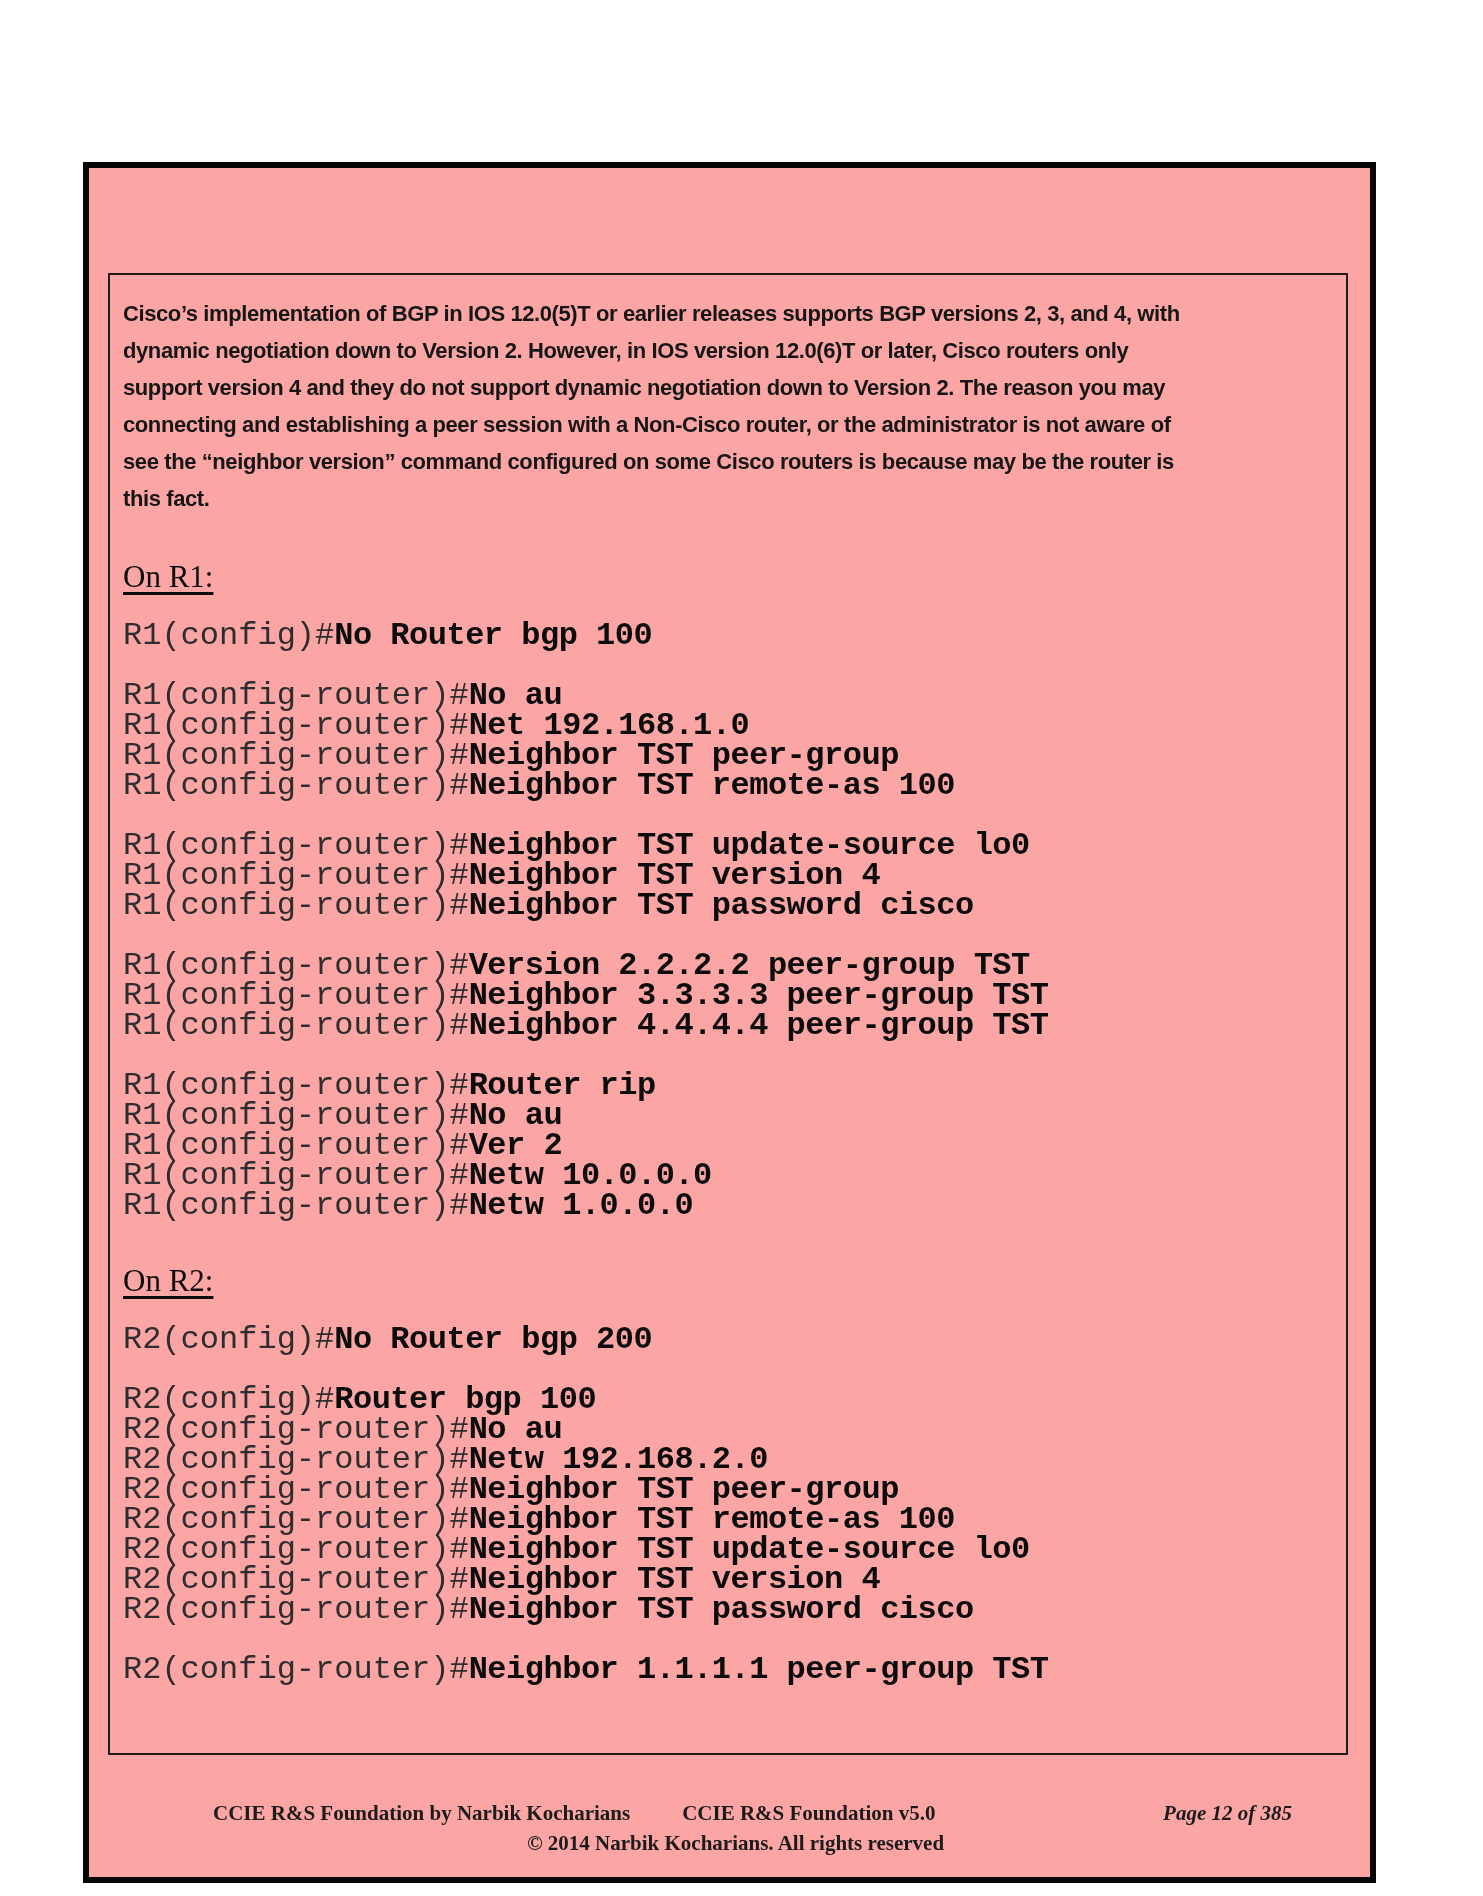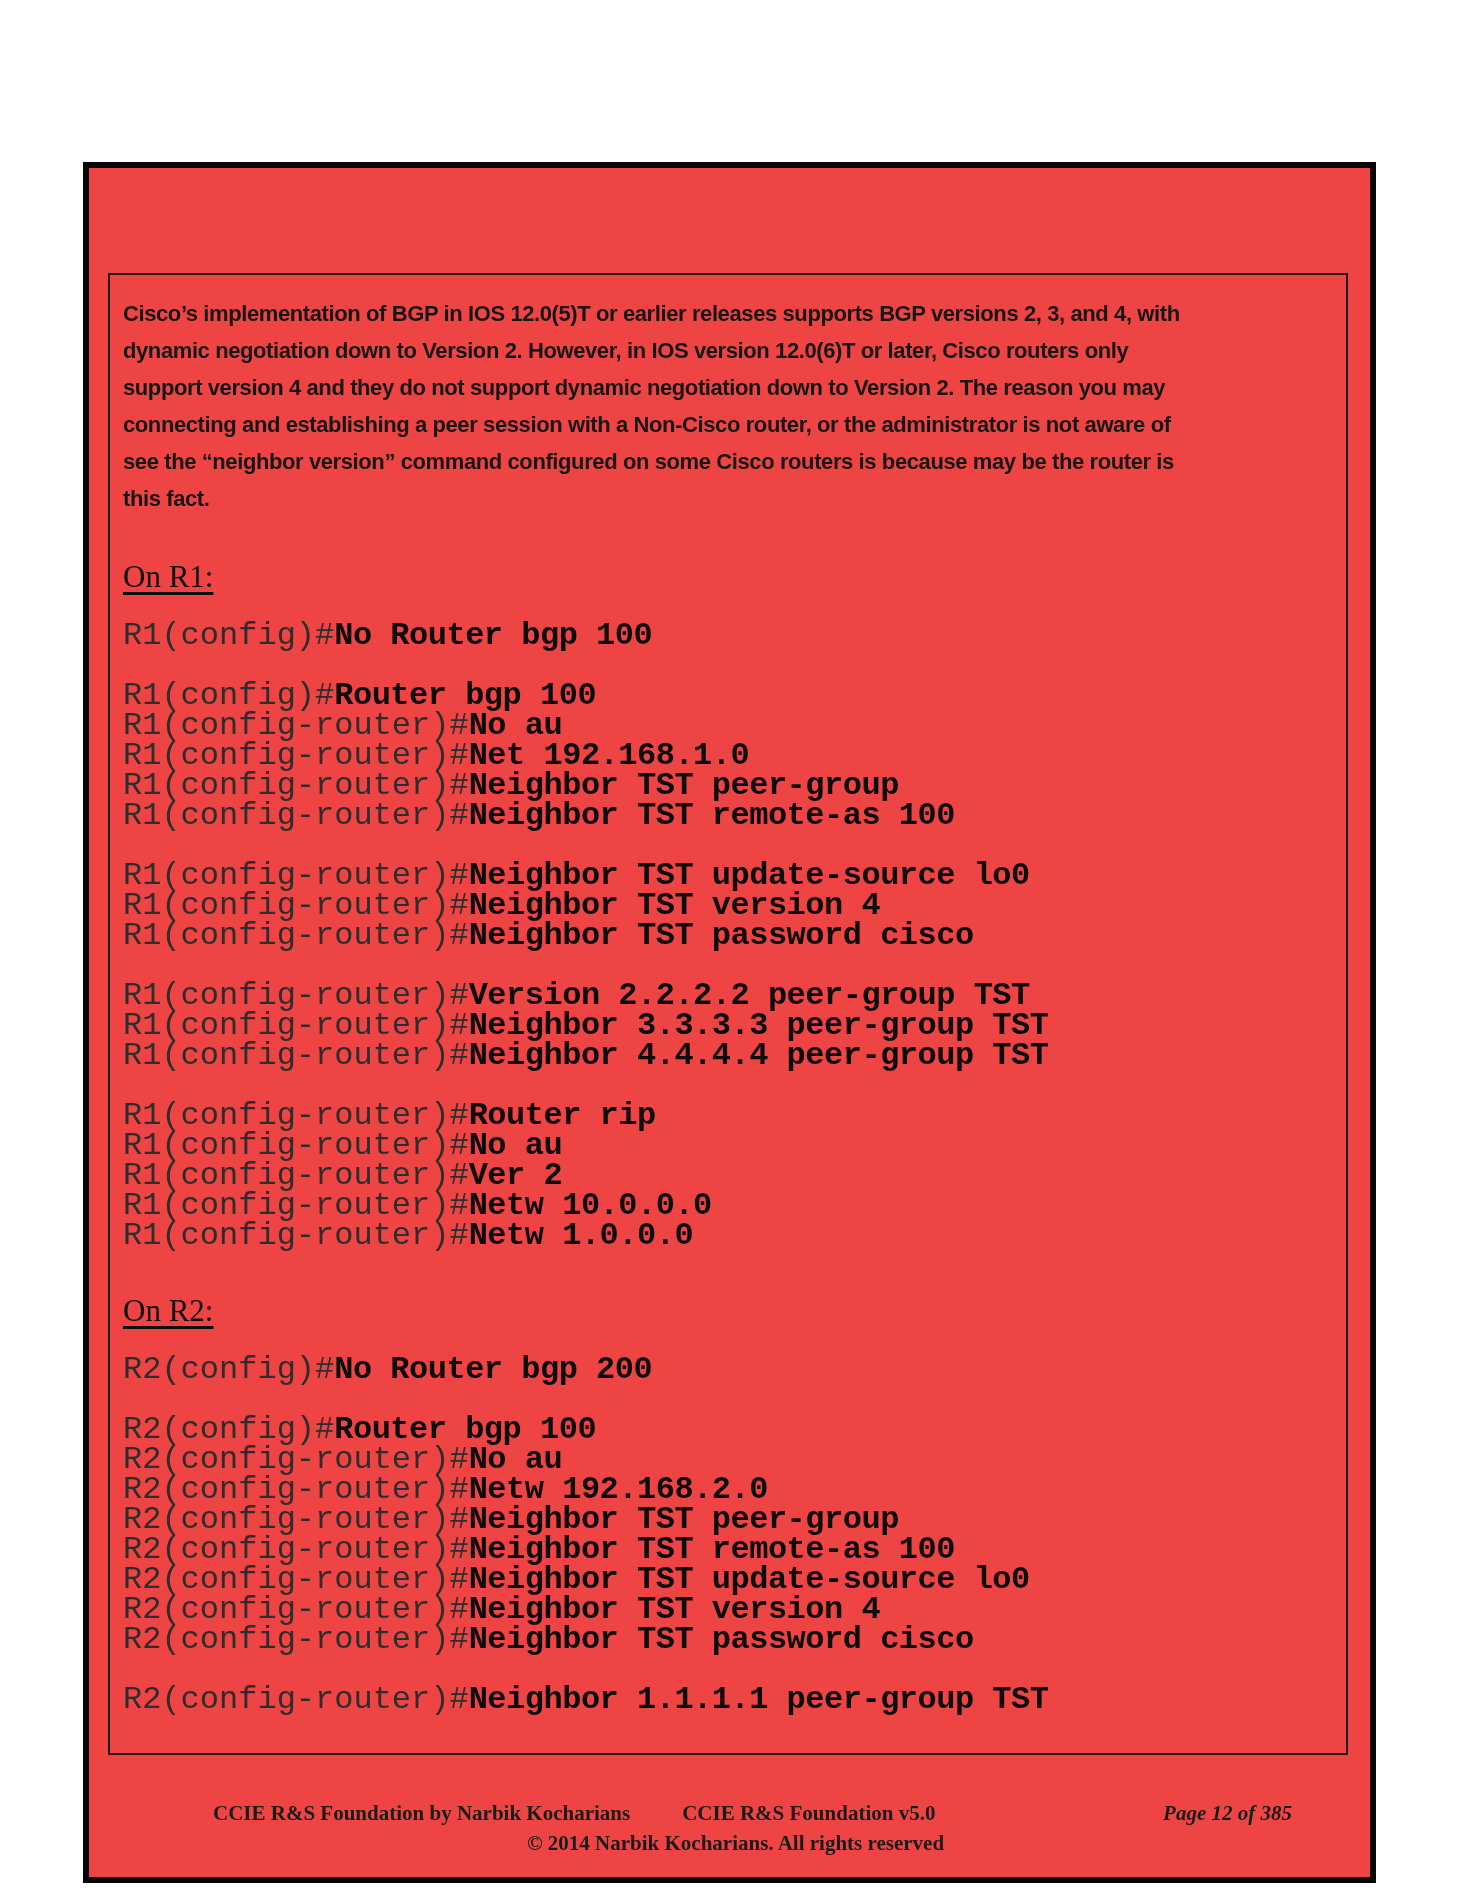--- a/index.html
+++ b/index.html
@@ -7,21 +7,21 @@
   body {
     width:1483px; height:1896px;
     position:relative; overflow:hidden;
     font-family:"Liberation Sans", sans-serif;
     color:var(--ink, #161616);
   }
   .page-frame {
     position:absolute; left:83px; top:162px;
     width:1293px; height:1721px;
     border:6px solid #060606;
-    background:#ef4444;
+    background:#fca5a5;
   }
   .content-box {
     position:absolute; left:19px; top:105px;
     width:1240px; height:1482px;
     border:2px solid #1c1c1c;
     padding:20px 12px 0 13px;
     overflow:hidden;
   }
   .note { margin-bottom:42px; }
   .note-line {
@@ -78,21 +78,20 @@
         <div class="note-line">see the “neighbor version” command configured on some Cisco routers is because may be the router is</div>
         <div class="note-line">this fact.</div>
       </div>
     <div>
         <div class="section-heading">On R1:</div>
         <div class="cfg-block">
           <div class="cfg-line"><span class="cfg-prompt">R1(config)#</span><span class="cfg-cmd">No Router bgp 100</span></div>
         </div>
         <div class="cfg-gap"></div>
         <div class="cfg-block">
-          <div class="cfg-line"><span class="cfg-prompt">R1(config)#</span><span class="cfg-cmd">Router bgp 100</span></div>
           <div class="cfg-line"><span class="cfg-prompt">R1(config-router)#</span><span class="cfg-cmd">No au</span></div>
           <div class="cfg-line"><span class="cfg-prompt">R1(config-router)#</span><span class="cfg-cmd">Net 192.168.1.0</span></div>
           <div class="cfg-line"><span class="cfg-prompt">R1(config-router)#</span><span class="cfg-cmd">Neighbor TST peer-group</span></div>
           <div class="cfg-line"><span class="cfg-prompt">R1(config-router)#</span><span class="cfg-cmd">Neighbor TST remote-as 100</span></div>
         </div>
         <div class="cfg-gap"></div>
         <div class="cfg-block">
           <div class="cfg-line"><span class="cfg-prompt">R1(config-router)#</span><span class="cfg-cmd">Neighbor TST update-source lo0</span></div>
           <div class="cfg-line"><span class="cfg-prompt">R1(config-router)#</span><span class="cfg-cmd">Neighbor TST version 4</span></div>
           <div class="cfg-line"><span class="cfg-prompt">R1(config-router)#</span><span class="cfg-cmd">Neighbor TST password cisco</span></div>

